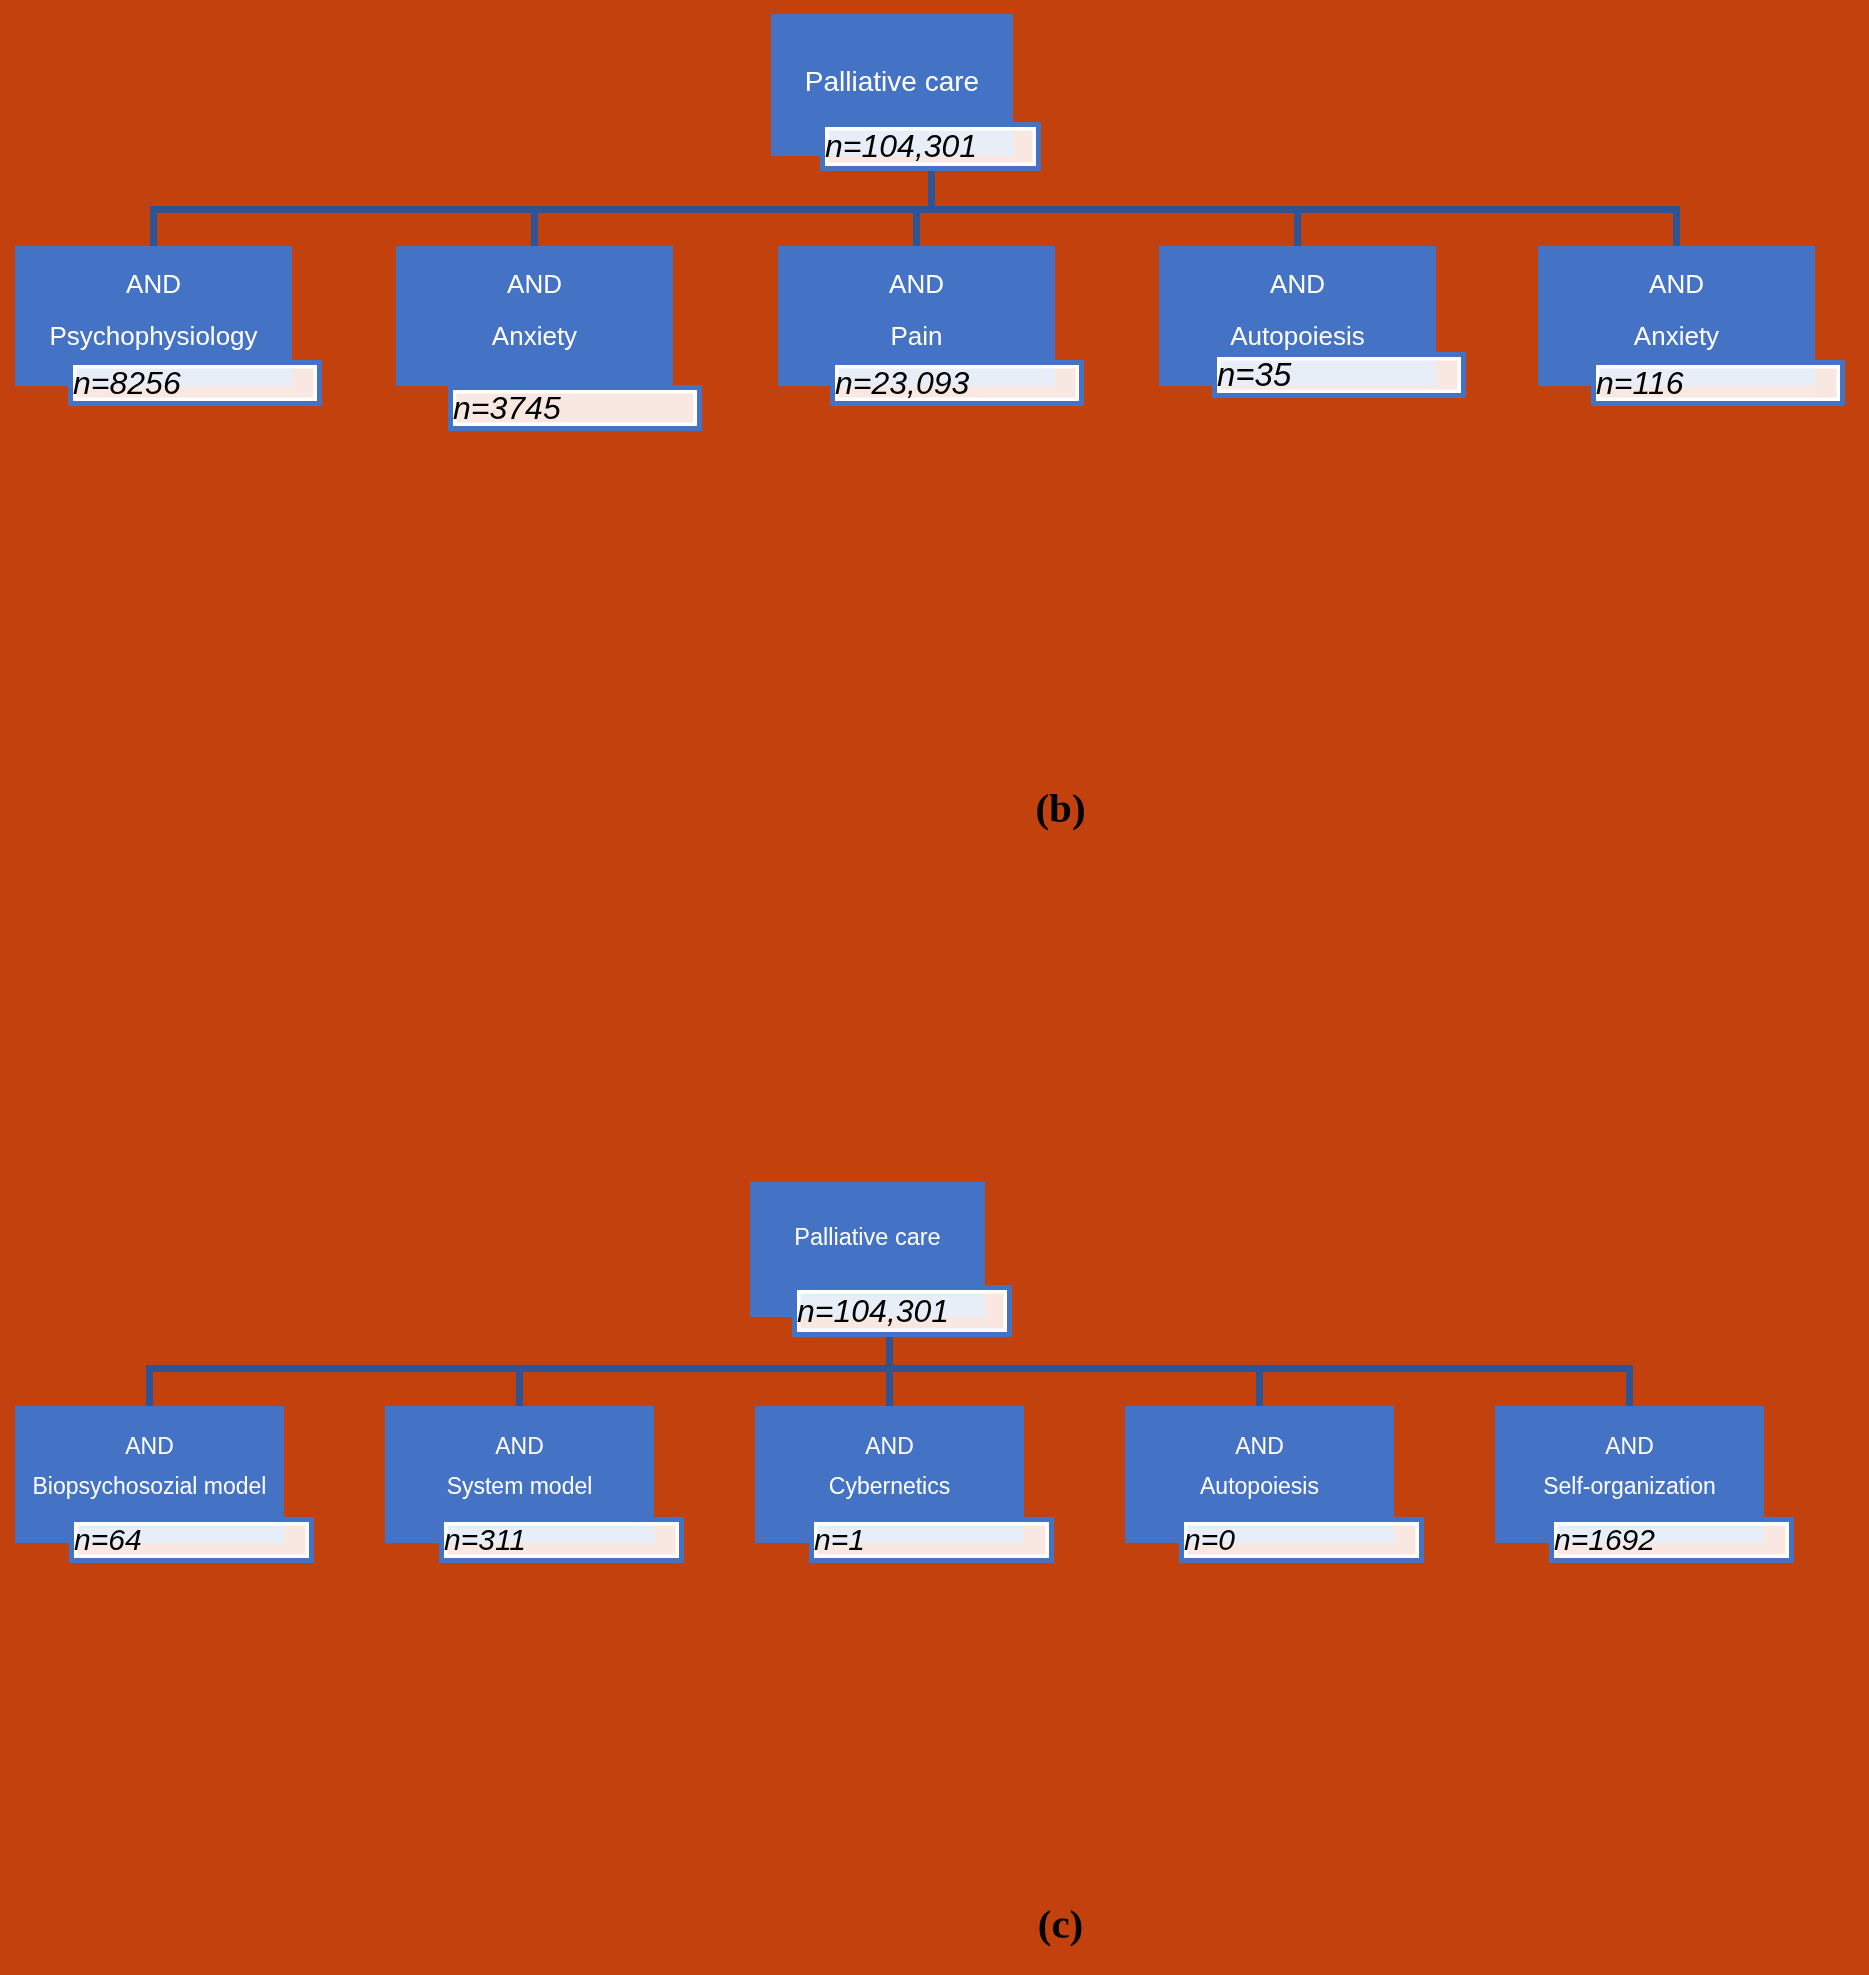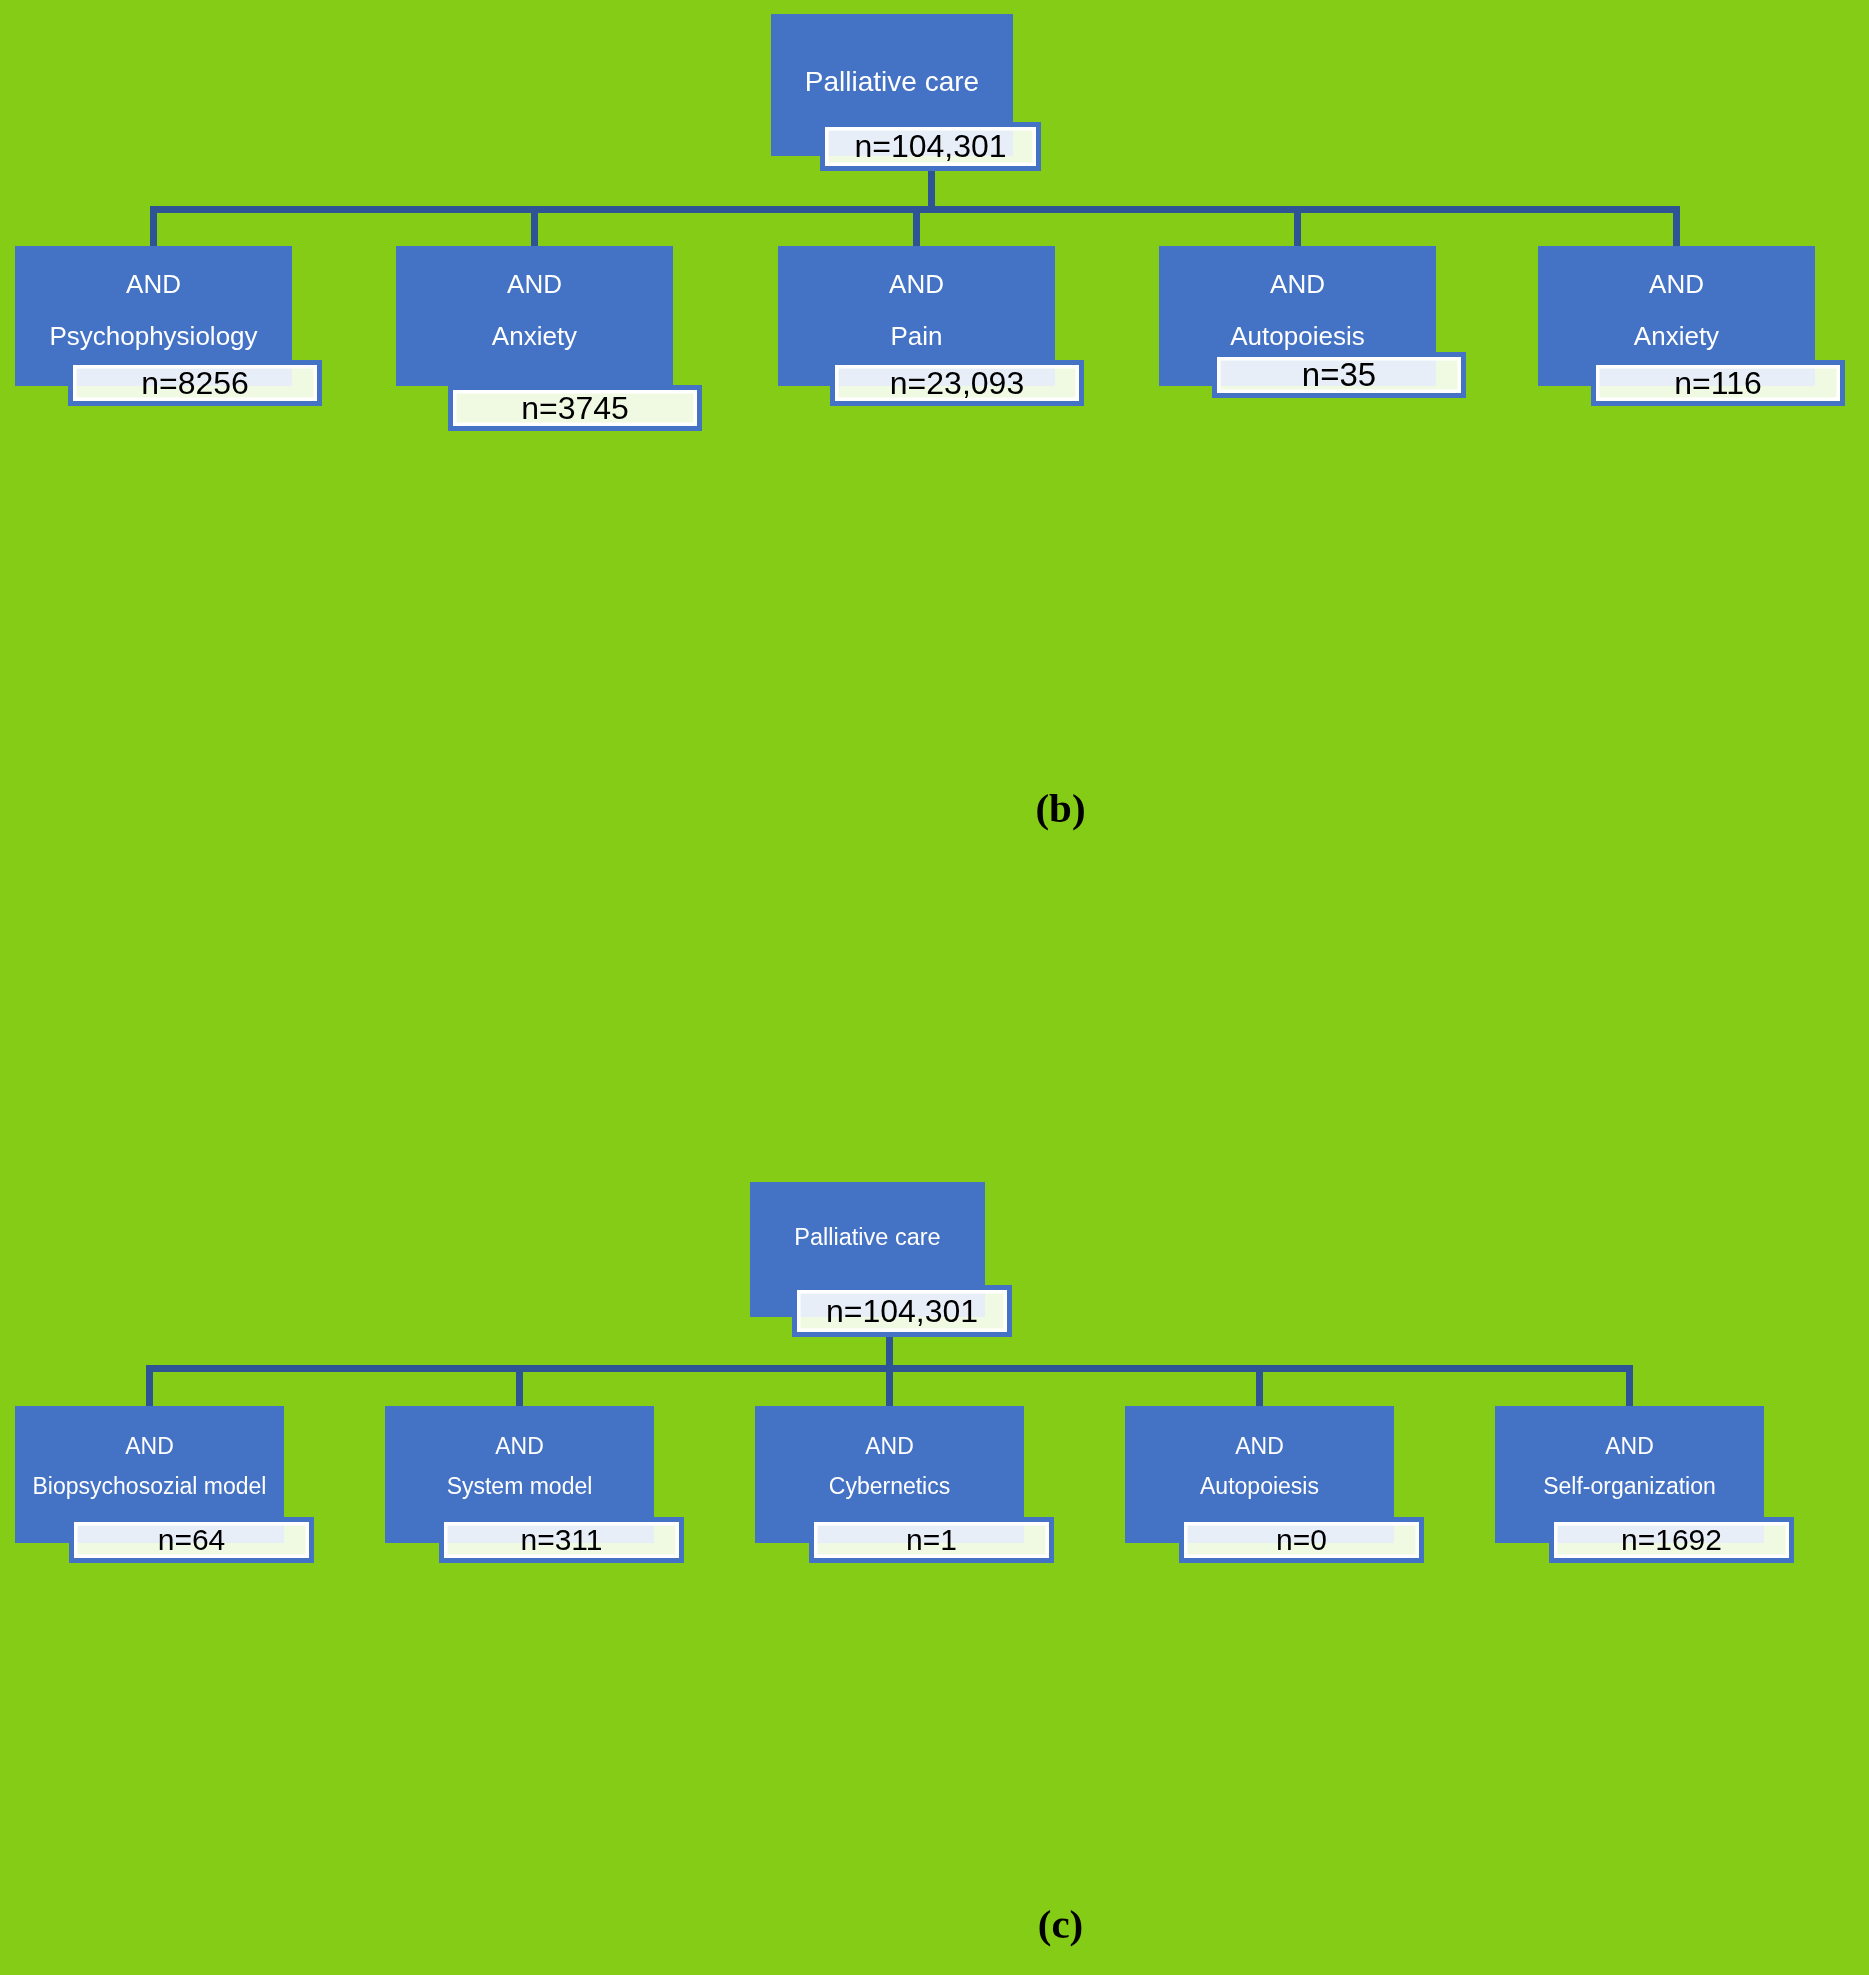--- a/index.html
+++ b/index.html
@@ -1,20 +1,20 @@
 <!DOCTYPE html>
 <html style="--box-fill: #4472C4; --connector: #2F5496;font-size:11px"><head>
 <meta charset="utf-8">
 <style>
   html,body{margin:0;padding:0;background:#ffffff;}
   #stage{
     position:relative;
     width:1869px;
     height:1975px;
-    background:#84cc16;
+    background:#c2410c;
     font-family:"Liberation Sans", sans-serif;
     overflow:hidden;
   }
   .abs{position:absolute;box-sizing:border-box;}
   .node-box{
     background:var(--box-fill,#4472C4);
     color:#ffffff;
     display:flex;
     flex-direction:column;
     align-items:center;
@@ -23,23 +23,23 @@
     z-index:2;
   }
   .node-label{white-space:nowrap;}
   .count-box{
     border:5.5px solid var(--box-fill,#4472C4);
     background:rgba(255,255,255,0.88);
     background-clip:padding-box;
     box-shadow:inset 0 0 0 3.5px #ffffff;
     display:flex;
     align-items:center;
-    justify-content:center;
     color:#000000;
     z-index:3;
+    font-style:italic;
   }
   .rail,.stub{
     background:var(--connector,#2F5496);
     z-index:1;
   }
   .caption{
     font-family:"Liberation Serif", serif;
     font-weight:bold;
     color:#000000;
     text-align:center;

